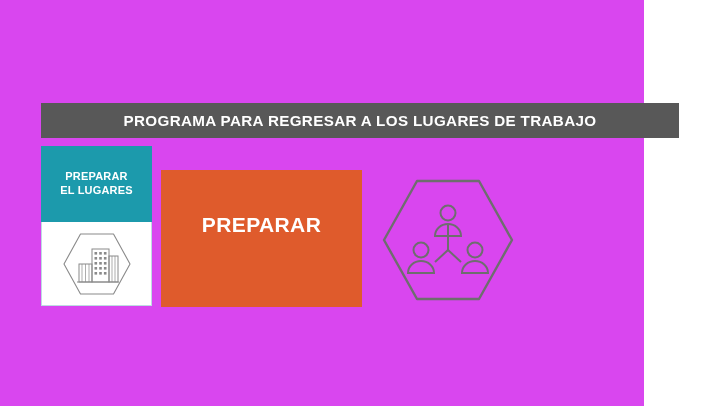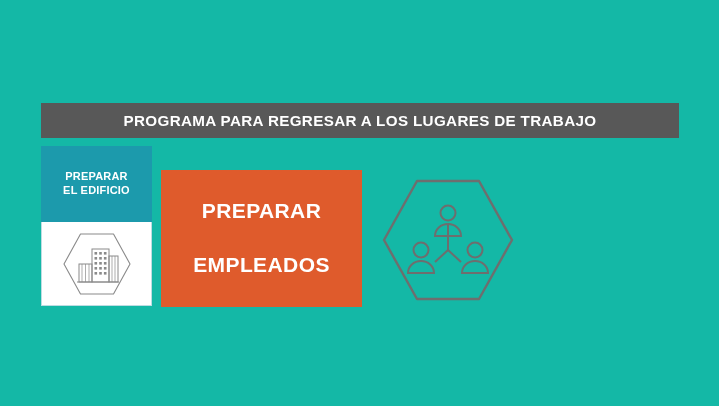--- a/index.html
+++ b/index.html
@@ -12,23 +12,23 @@
     background: #ffffff;
     font-family: "Liberation Sans", sans-serif;
     overflow: hidden;
     position: relative;
   }
 
   #stage {
     position: absolute;
     left: 0;
     top: 0;
-    width: 719px;
+    width: 644px;
     height: 406px;
-    background: #14b8a6;
+    background: #d946ef;
   }
 
   
   .title-bar {
     position: absolute;
     left: 41px;
     top: 103px;
     width: 638px;
     height: 35px;
     background: #585858;
@@ -134,21 +134,21 @@
 <div id="stage">
 
   <div class="title-bar">
     <span class="title-text">PROGRAMA PARA REGRESAR A LOS LUGARES DE TRABAJO</span>
   </div>
 
   <div class="teal-card">
     <div class="teal-head">
       <div class="teal-head-text">
         <span>PREPARAR</span><br>
-        <span>EL EDIFICIO</span>
+        <span>EL LUGARES</span>
       </div>
     </div>
     <div class="teal-body">
       <svg class="building-hex" viewBox="0 0 74 66">
         <polygon points="20.5,3 53.5,3 70,33 53.5,63 20.5,63 4,33" fill="none" stroke="#8A8A8A" stroke-width="1.1" stroke-linejoin="round"></polygon>
 
         <rect x="19" y="33" width="13" height="18" fill="none" stroke="#8A8A8A" stroke-width="1"></rect>
         <line x1="22" y1="33" x2="22" y2="51" stroke="#8A8A8A" stroke-width="0.7"></line>
         <line x1="25.5" y1="33" x2="25.5" y2="51" stroke="#8A8A8A" stroke-width="0.7"></line>
         <line x1="29" y1="33" x2="29" y2="51" stroke="#8A8A8A" stroke-width="0.7"></line>
@@ -176,21 +176,20 @@
 
         <line x1="17" y1="51" x2="59" y2="51" stroke="#8A8A8A" stroke-width="1"></line>
       </svg>
     </div>
   </div>
 
   <div class="orange-card">
     <div class="orange-text">
       <span>PREPARAR</span><br>
       <br>
-      <span>EMPLEADOS</span>
     </div>
   </div>
 
   <div class="people-hex-wrap">
     <svg class="people-hex" viewBox="0 0 134 124">
       <polygon points="36,3 98,3 131,62 98,121 36,121 3,62" fill="none" stroke="#6E6E6E" stroke-width="2.4" stroke-linejoin="round"></polygon>
 
       <line x1="67" y1="46" x2="67" y2="72" stroke="#6E6E6E" stroke-width="2"></line>
       <line x1="67" y1="72" x2="54" y2="84" stroke="#6E6E6E" stroke-width="2"></line>
       <line x1="67" y1="72" x2="80" y2="84" stroke="#6E6E6E" stroke-width="2"></line>

